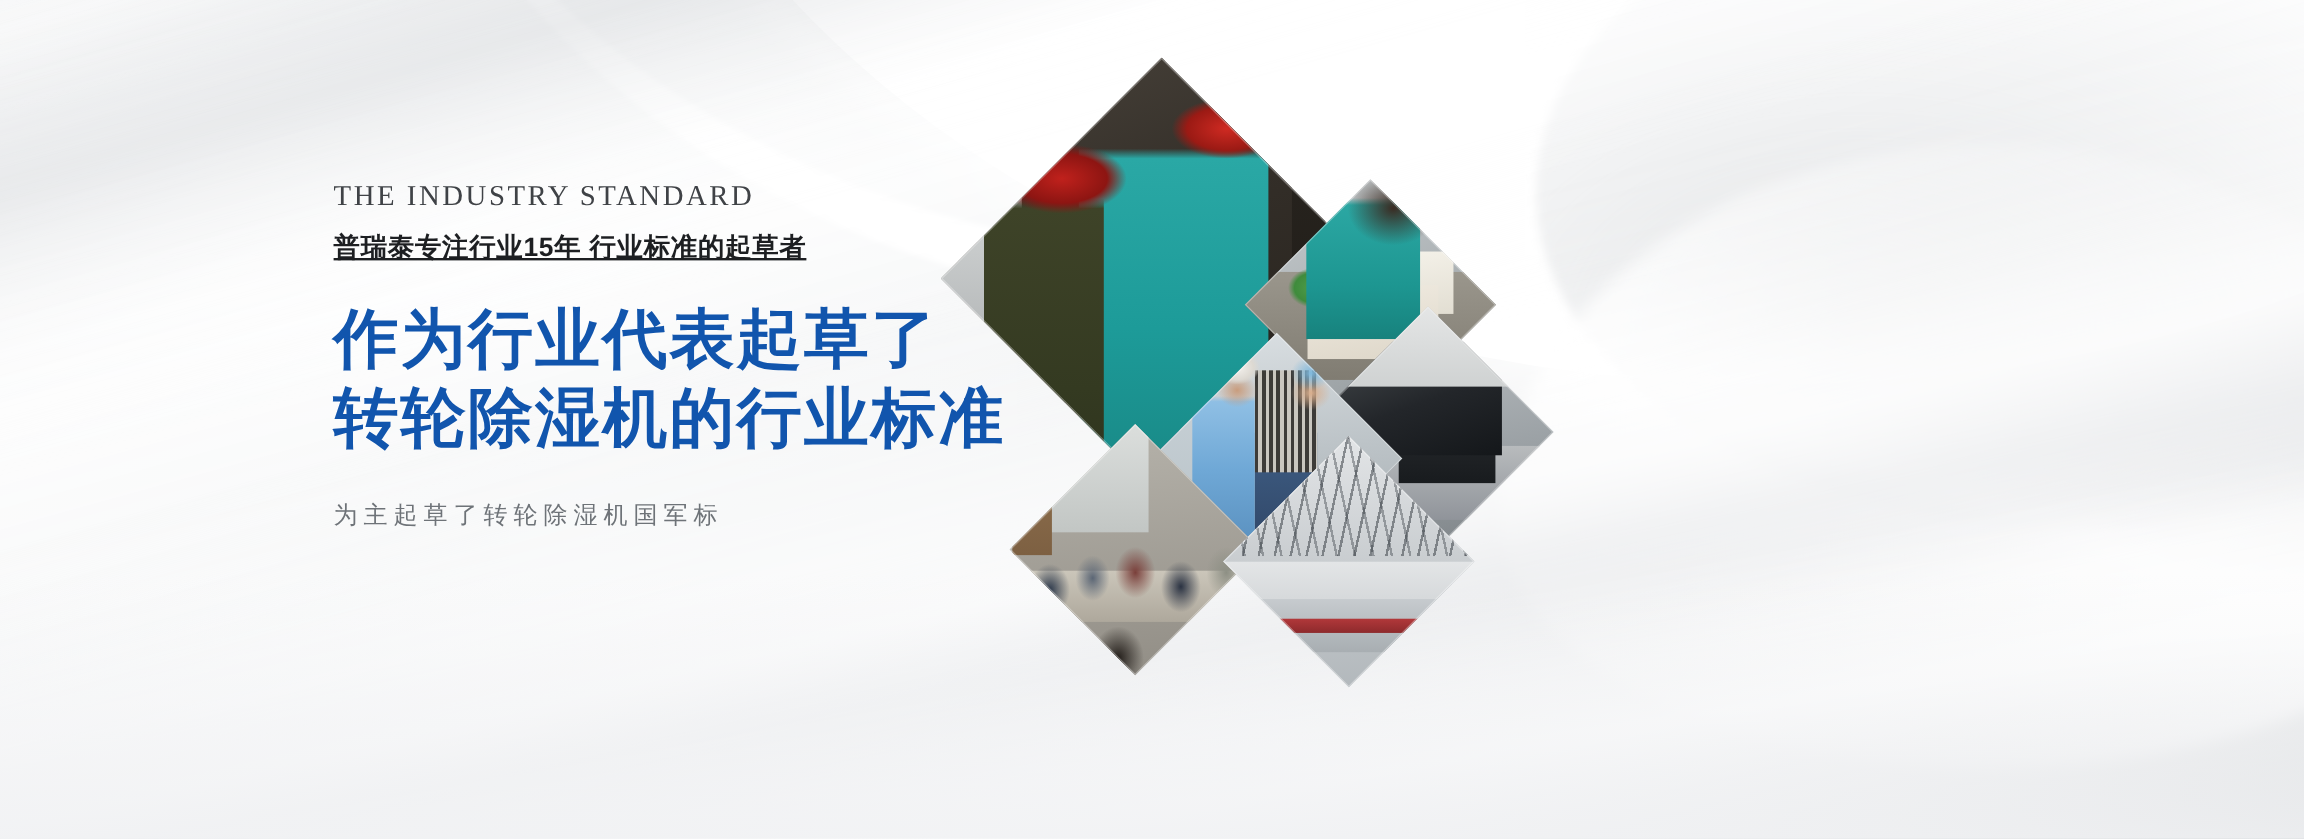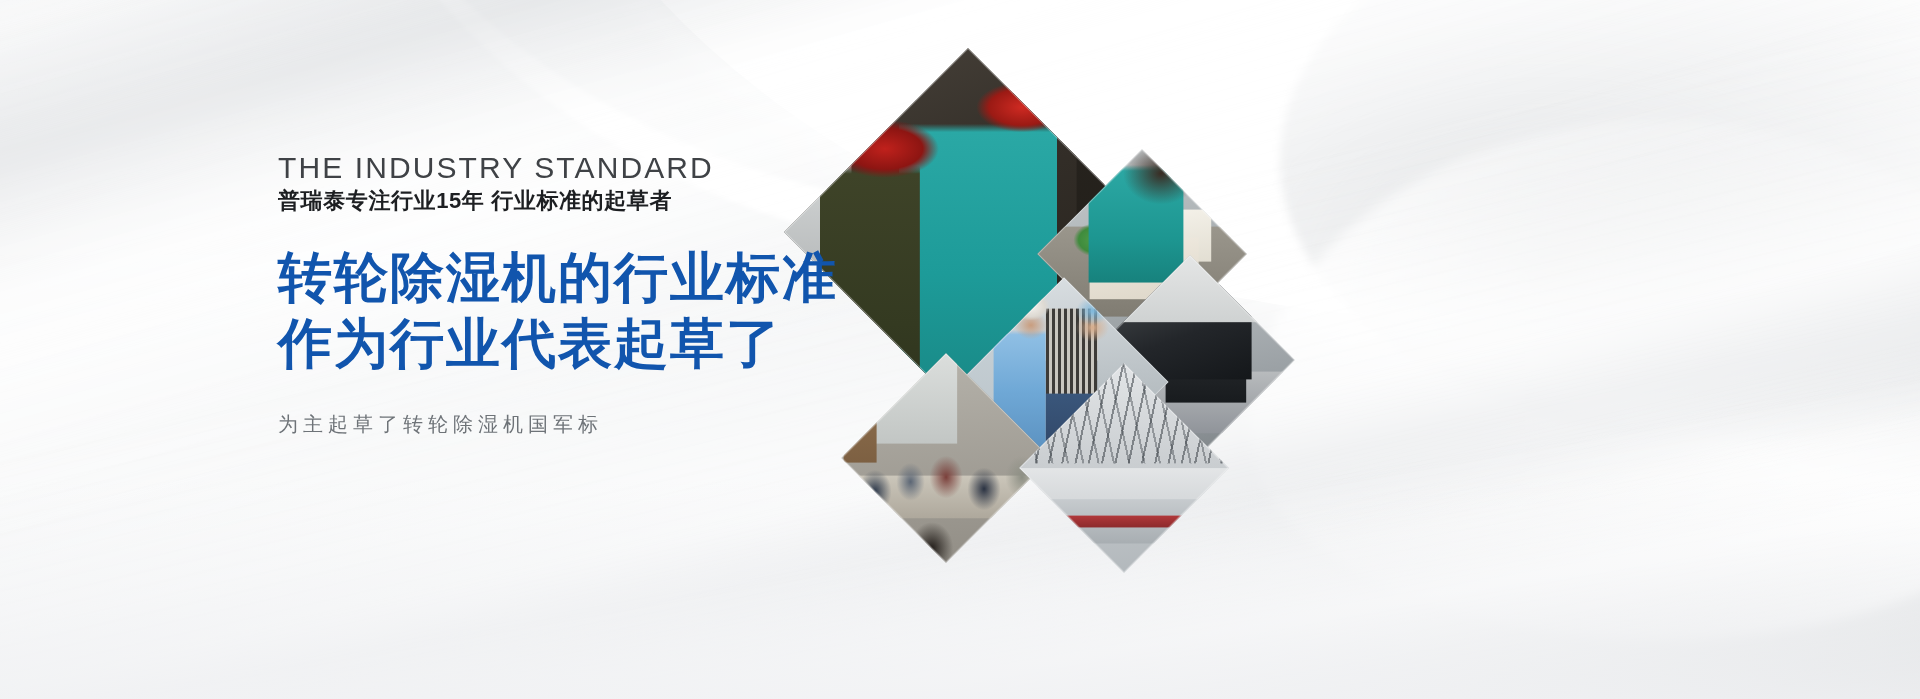--- a/index.html
+++ b/index.html
@@ -107,35 +107,37 @@
 
   
   #text-block {
     position:absolute;
     left:278px;
     top:152px;
     width:640px;
     z-index:20;
   }
   .eyebrow-en {
-    font-size:30px;
+    font-size:24px;
     letter-spacing:2.1px;
     color:#3f4246;
     font-weight:400;
     line-height:1.05;
     white-space:nowrap;
+    font-family:Liberation Serif, serif;
   }
   .eyebrow-cn {
     font-size:22px;
     font-weight:700;
     color:#1d1f22;
     letter-spacing:.6px;
-    margin-top:3px;
+    margin-top:15px;
     line-height:1.3;
     white-space:nowrap;
+    text-decoration:underline;
   }
   .headline {
     margin-top:30px;
     color:#1155ad;
     font-size:54px;
     font-weight:700;
     line-height:1.22;
     letter-spacing:2px;
     white-space:nowrap;
   }
@@ -314,21 +316,21 @@
     </div>
     <div class="dia d-hall">
       <div class="ph ph-hall"></div>
     </div>
   </div>
 
   <div id="text-block">
     <div class="eyebrow-en">THE INDUSTRY STANDARD</div>
     <div class="eyebrow-cn">普瑞泰专注行业15年  行业标准的起草者</div>
     <div class="headline">
+      <div>作为行业代表起草了</div>
       <div>转轮除湿机的行业标准</div>
-      <div>作为行业代表起草了</div>
     </div>
     <div class="sub-lines">
       <div class="sub-line">为主起草了转轮除湿机国军标</div>
     </div>
   </div>
 
 </div>
 
 </body></html>

